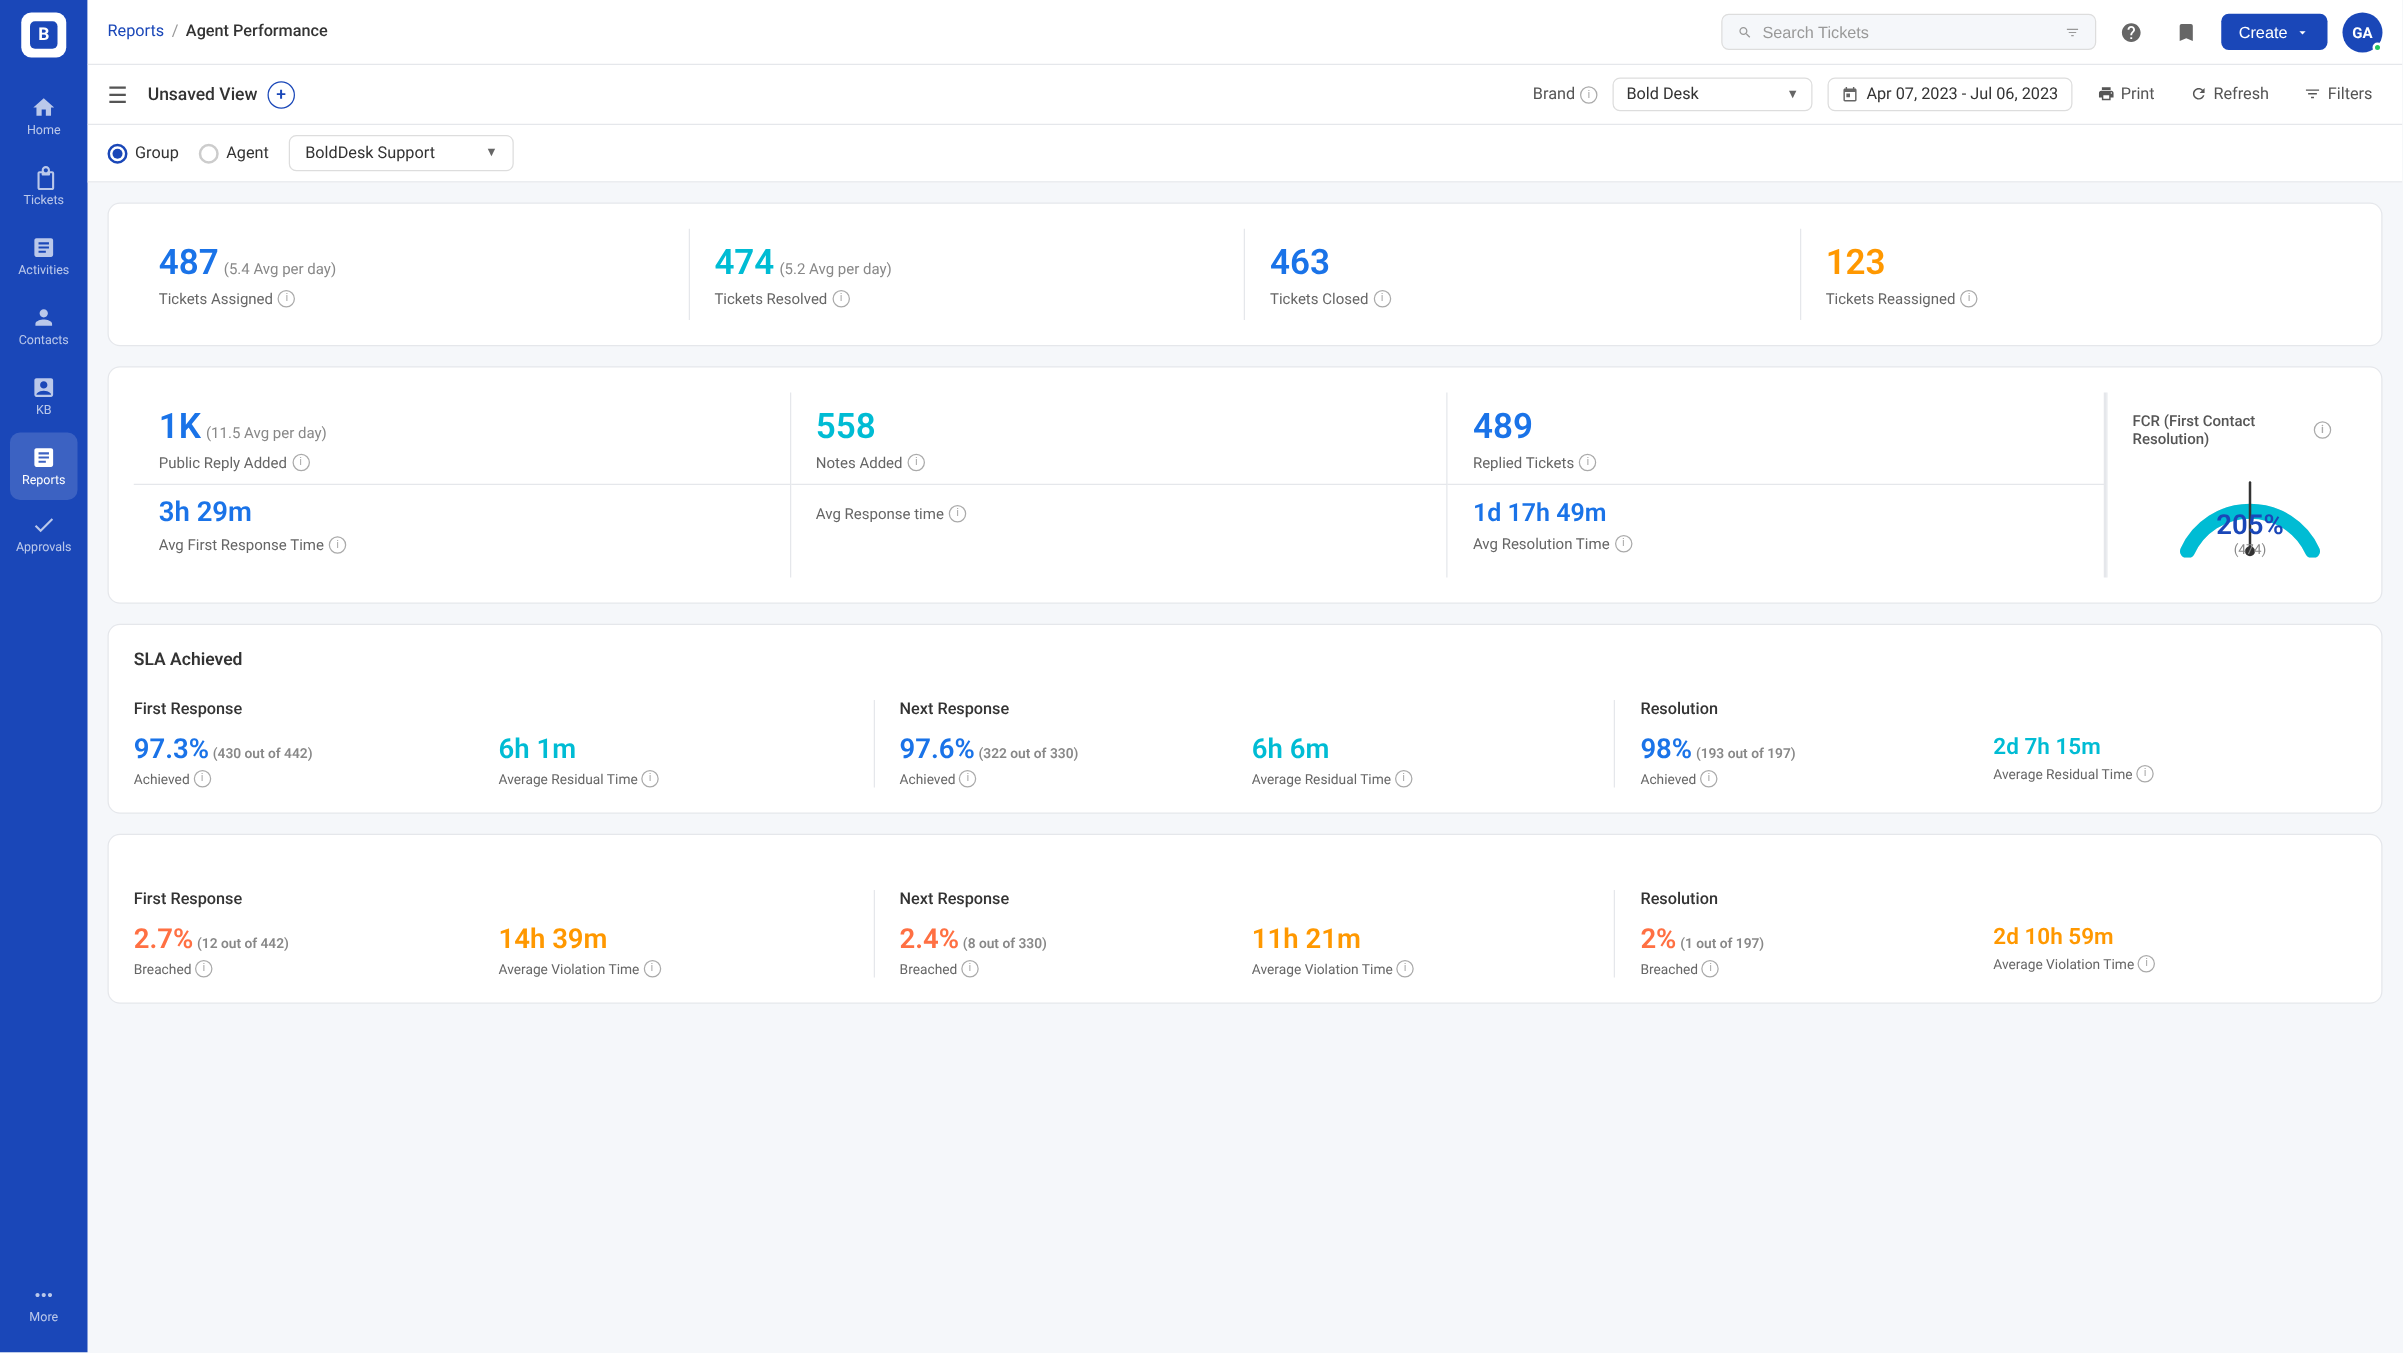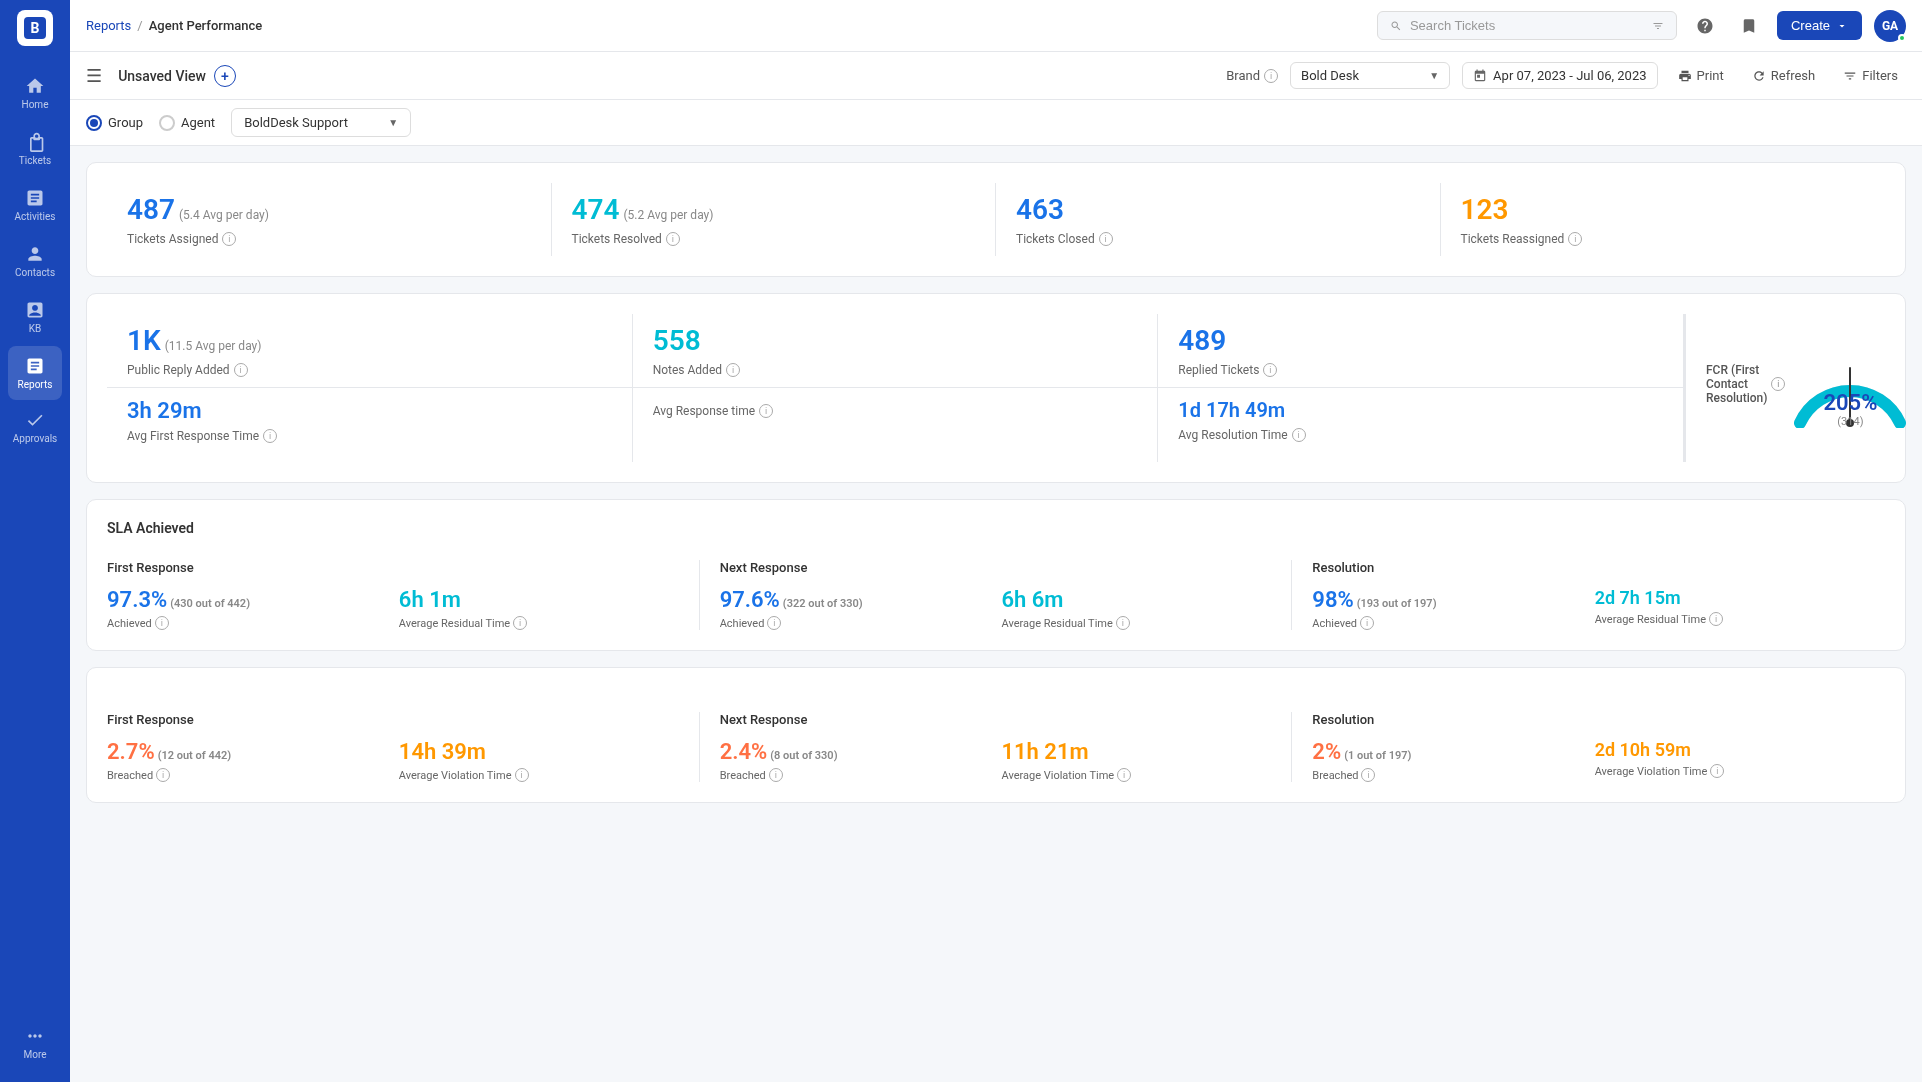--- a/index.html
+++ b/index.html
@@ -34,21 +34,21 @@
     .avatar-dot { width: 8px; height: 8px; background: #22c55e; border-radius: 50%; border: 2px solid white; position: absolute; bottom: 0; right: 0; }
 
     
     .subheader { background: white; border-bottom: 1px solid #e5e7eb; padding: 10px 16px; display: flex; align-items: center; gap: 12px; flex-shrink: 0; }
     .unsaved-view { font-size: 14px; font-weight: 500; color: #333; display: flex; align-items: center; gap: 8px; }
     .add-view-btn { width: 22px; height: 22px; border: 1.5px solid #1a47b8; border-radius: 50%; display: flex; align-items: center; justify-content: center; cursor: pointer; color: #1a47b8; font-size: 14px; }
     .subheader-spacer { flex: 1; }
     .brand-label { font-size: 13px; color: #555; display: flex; align-items: center; gap: 4px; }
     .brand-select { display: flex; align-items: center; border: 1px solid #ddd; border-radius: 6px; padding: 5px 10px; background: white; cursor: pointer; gap: 6px; font-size: 13px; min-width: 160px; justify-content: space-between; }
     .date-range { display: flex; align-items: center; border: 1px solid #ddd; border-radius: 6px; padding: 5px 10px; background: white; cursor: pointer; gap: 6px; font-size: 13px; }
-    .action-btn { display: flex; align-items: center; gap: 5px; font-size: 13px; color: #555; cursor: pointer; padding: 5px 8px; border-radius: 6px; }
+    .action-btn { display: flex; align-items: flex-start; gap: 5px; font-size: 13px; color: #555; cursor: pointer; padding: 5px 8px; border-radius: 6px; }
 
     
     .toolbar { background: white; border-bottom: 1px solid #e5e7eb; padding: 8px 16px; display: flex; gap: 16px; flex-shrink: 0; }
     .radio-group { display: flex; align-items: center; gap: 16px; }
     .radio-option { display: flex; align-items: center; gap: 6px; cursor: pointer; font-size: 13px; }
     .radio-circle { width: 16px; height: 16px; border-radius: 50%; border: 2px solid #ccc; display: flex; align-items: center; justify-content: center; }
     .radio-circle.selected { border-color: #1a47b8; }
     .radio-circle.selected::after { content: ''; width: 8px; height: 8px; background: #1a47b8; border-radius: 50%; }
     .group-select { border: 1px solid #ddd; border-radius: 6px; padding: 6px 12px; background: white; font-size: 13px; cursor: pointer; display: flex; align-items: center; gap: 8px; min-width: 180px; justify-content: space-between; }
 
@@ -60,21 +60,21 @@
     .stats-grid-4 { display: grid; grid-template-columns: repeat(4, 1fr); gap: 0; }
     .stat-item { padding: 10px 20px; border-right: 1px solid #e5e7eb; }
     .stat-item:last-child { border-right: none; }
     .stat-big { font-size: 28px; font-weight: 600; }
     .stat-blue { color: #1a73e8; }
     .stat-teal { color: #00bcd4; }
     .stat-orange { color: #ff9800; }
     .stat-avg { font-size: 12px; color: #888; font-weight: 400; margin-left: 4px; }
     .stat-label { font-size: 12px; color: #666; margin-top: 6px; display: flex; align-items: center; gap: 4px; }
     .info-icon { width: 14px; height: 14px; border-radius: 50%; border: 1px solid #aaa; display: inline-flex; align-items: center; justify-content: center; font-size: 9px; color: #aaa; cursor: pointer; flex-shrink: 0; }
-    .fcr-panel { width: 200px; border-left: 1px solid #e5e7eb; padding: 16px 20px; display: flex; flex-direction: row; align-items: center; }
+    .fcr-panel { width: 200px; border-left: 1px solid #e5e7eb; padding: 16px 20px; display: flex; flex-direction: column; align-items: flex-end; }
     .fcr-title { font-size: 12px; color: #555; margin-bottom: 8px; display: flex; align-items: center; gap: 4px; font-weight: 500; }
 
     
     .gauge-container { position: relative; width: 130px; height: 80px; }
     .gauge-value { position: absolute; bottom: 0; left: 50%; transform: translateX(-50%); text-align: center; }
     .gauge-percent { font-size: 22px; font-weight: 600; color: #1a47b8; }
     .gauge-sub { font-size: 11px; color: #888; }
 
     
     .sla-section { background: white; border-radius: 10px; padding: 20px; margin-bottom: 16px; border: 1px solid #e5e7eb; }
@@ -352,21 +352,21 @@
 
               <path d="M 15 75 A 55 55 0 0 1 115 75" stroke="#e0e0e0" stroke-width="12" fill="none" stroke-linecap="round"></path>
 
               <path d="M 15 75 A 55 55 0 0 1 115 75" stroke="#00bcd4" stroke-width="12" fill="none" stroke-linecap="round"></path>
 
               <line x1="65" y1="75" x2="65" y2="20" stroke="#333" stroke-width="2" stroke-linecap="round"></line>
               <circle cx="65" cy="75" r="4" fill="#333"></circle>
             </svg>
             <div class="gauge-value">
               <div class="gauge-percent">205%</div>
-              <div class="gauge-sub">(314)</div>
+              <div class="gauge-sub">(474)</div>
             </div>
           </div>
         </div>
       </div>
     </div>
 
     <div class="sla-section">
       <div class="sla-title">SLA Achieved</div>
       <div class="sla-grid">
 

